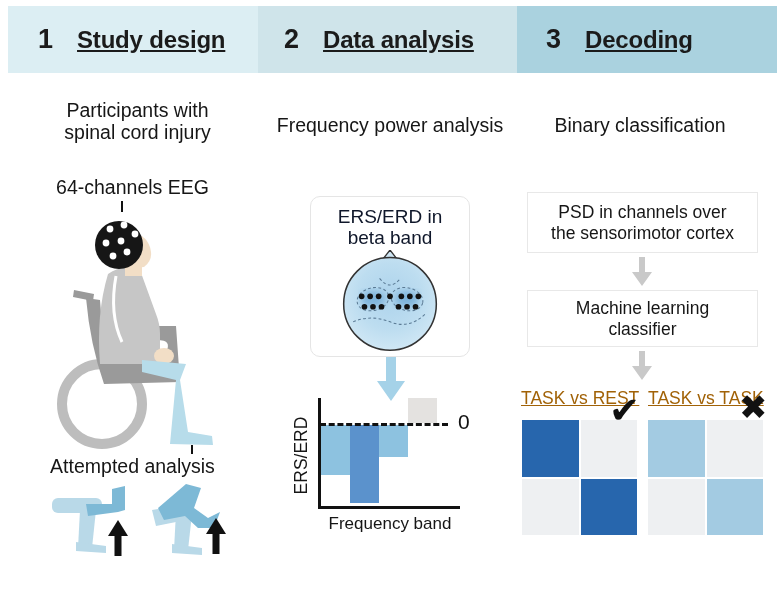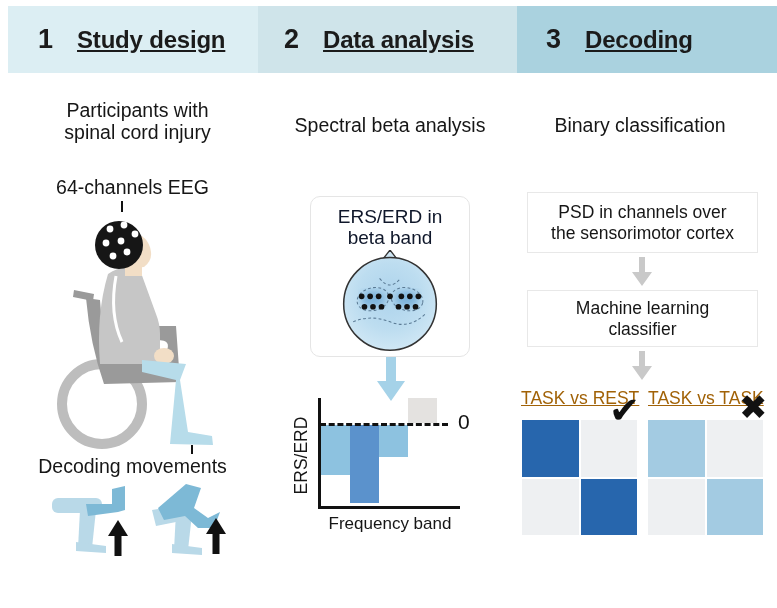--- a/index.html
+++ b/index.html
@@ -107,21 +107,21 @@
         <circle cx="105" cy="20" r="3.4"></circle>
       <circle cx="76" cy="29" r="3.4"></circle>
         <circle cx="91" cy="27" r="3.4"></circle>
       <circle cx="83" cy="42" r="3.4"></circle>
         <circle cx="97" cy="38" r="3.4"></circle>
     </g>
     <path d="M112,146 L156,150 L150,166 L158,218 L182,222 L183,231 L140,230 L146,166 L112,158 Z" fill="#b7dcea"></path>
   </svg>
 
   <div class="tickline" id="mov-tick"></div>
-  <div class="coltitle" id="mov-label">Decoding movements</div>
+  <div class="coltitle" id="mov-label">Attempted analysis</div>
 
   <svg id="leg1" width="92" height="84" viewBox="0 0 92 84">
     <rect x="2" y="14" width="50" height="15" rx="6" fill="#b9d9e8"></rect>
     <polygon points="30,26 46,26 42,64 28,64" fill="#b9d9e8"></polygon>
     <polygon points="26,58 56,62 56,69 26,67" fill="#b9d9e8"></polygon>
     <path d="M36,20 L62,20 L62,5 L75,2 L75,26 L68,28 L38,32 Z" fill="#7db9d6"></path>
     <g fill="#111">
       <polygon points="58,52 78,52 68,36"></polygon>
       <rect x="64.5" y="52" width="7" height="20"></rect>
     </g>
@@ -130,21 +130,21 @@
     <polygon points="4,32 34,27 38,42 8,48" fill="#b9d9e8"></polygon>
     <polygon points="28,34 44,36 40,72 26,72" fill="#b9d9e8"></polygon>
     <polygon points="24,66 54,70 54,77 24,75" fill="#b9d9e8"></polygon>
     <path d="M10,30 L38,6 L53,10 L46,30 L60,40 L72,34 L66,50 L50,50 L37,38 L16,42 Z" fill="#7db9d6"></path>
     <g fill="#111">
       <polygon points="58,56 78,56 68,40"></polygon>
       <rect x="64.5" y="56" width="7" height="20"></rect>
     </g>
   </svg>
 
-  <div class="coltitle" id="da-title">Spectral beta analysis</div>
+  <div class="coltitle" id="da-title">Frequency power analysis</div>
 
   <div class="card">
     <div class="card-title">
       <span>ERS/ERD in</span><br>
       <span>beta band</span>
     </div>
     <svg width="104" height="104" viewBox="0 0 110 110">
       <defs>
         <radialGradient id="topoGrad" cx="50%" cy="42%" r="65%">
           <stop offset="0%" stop-color="#add3ec"></stop>

